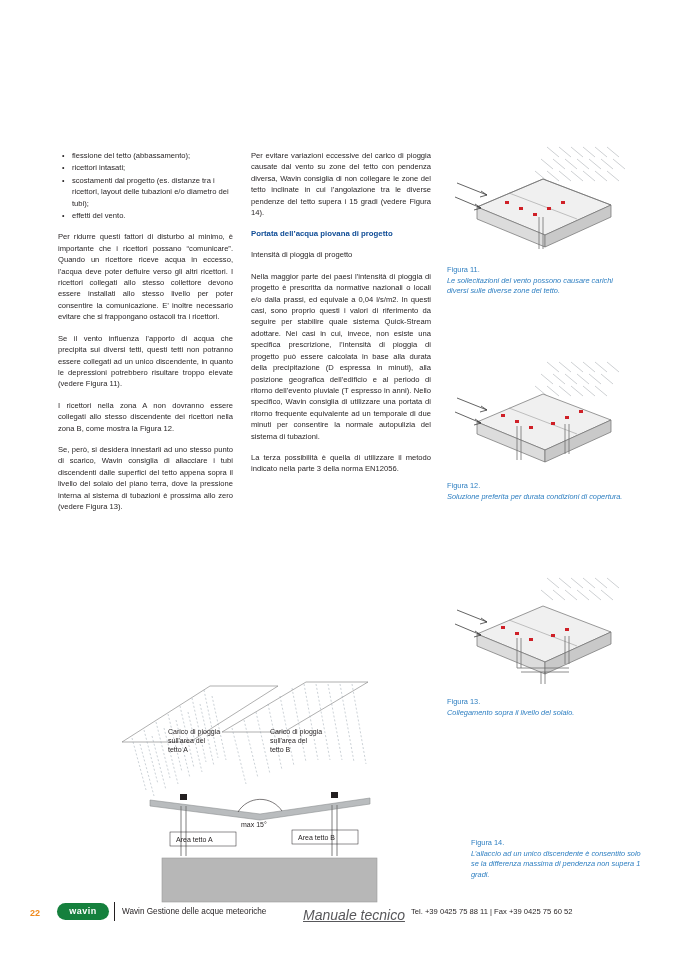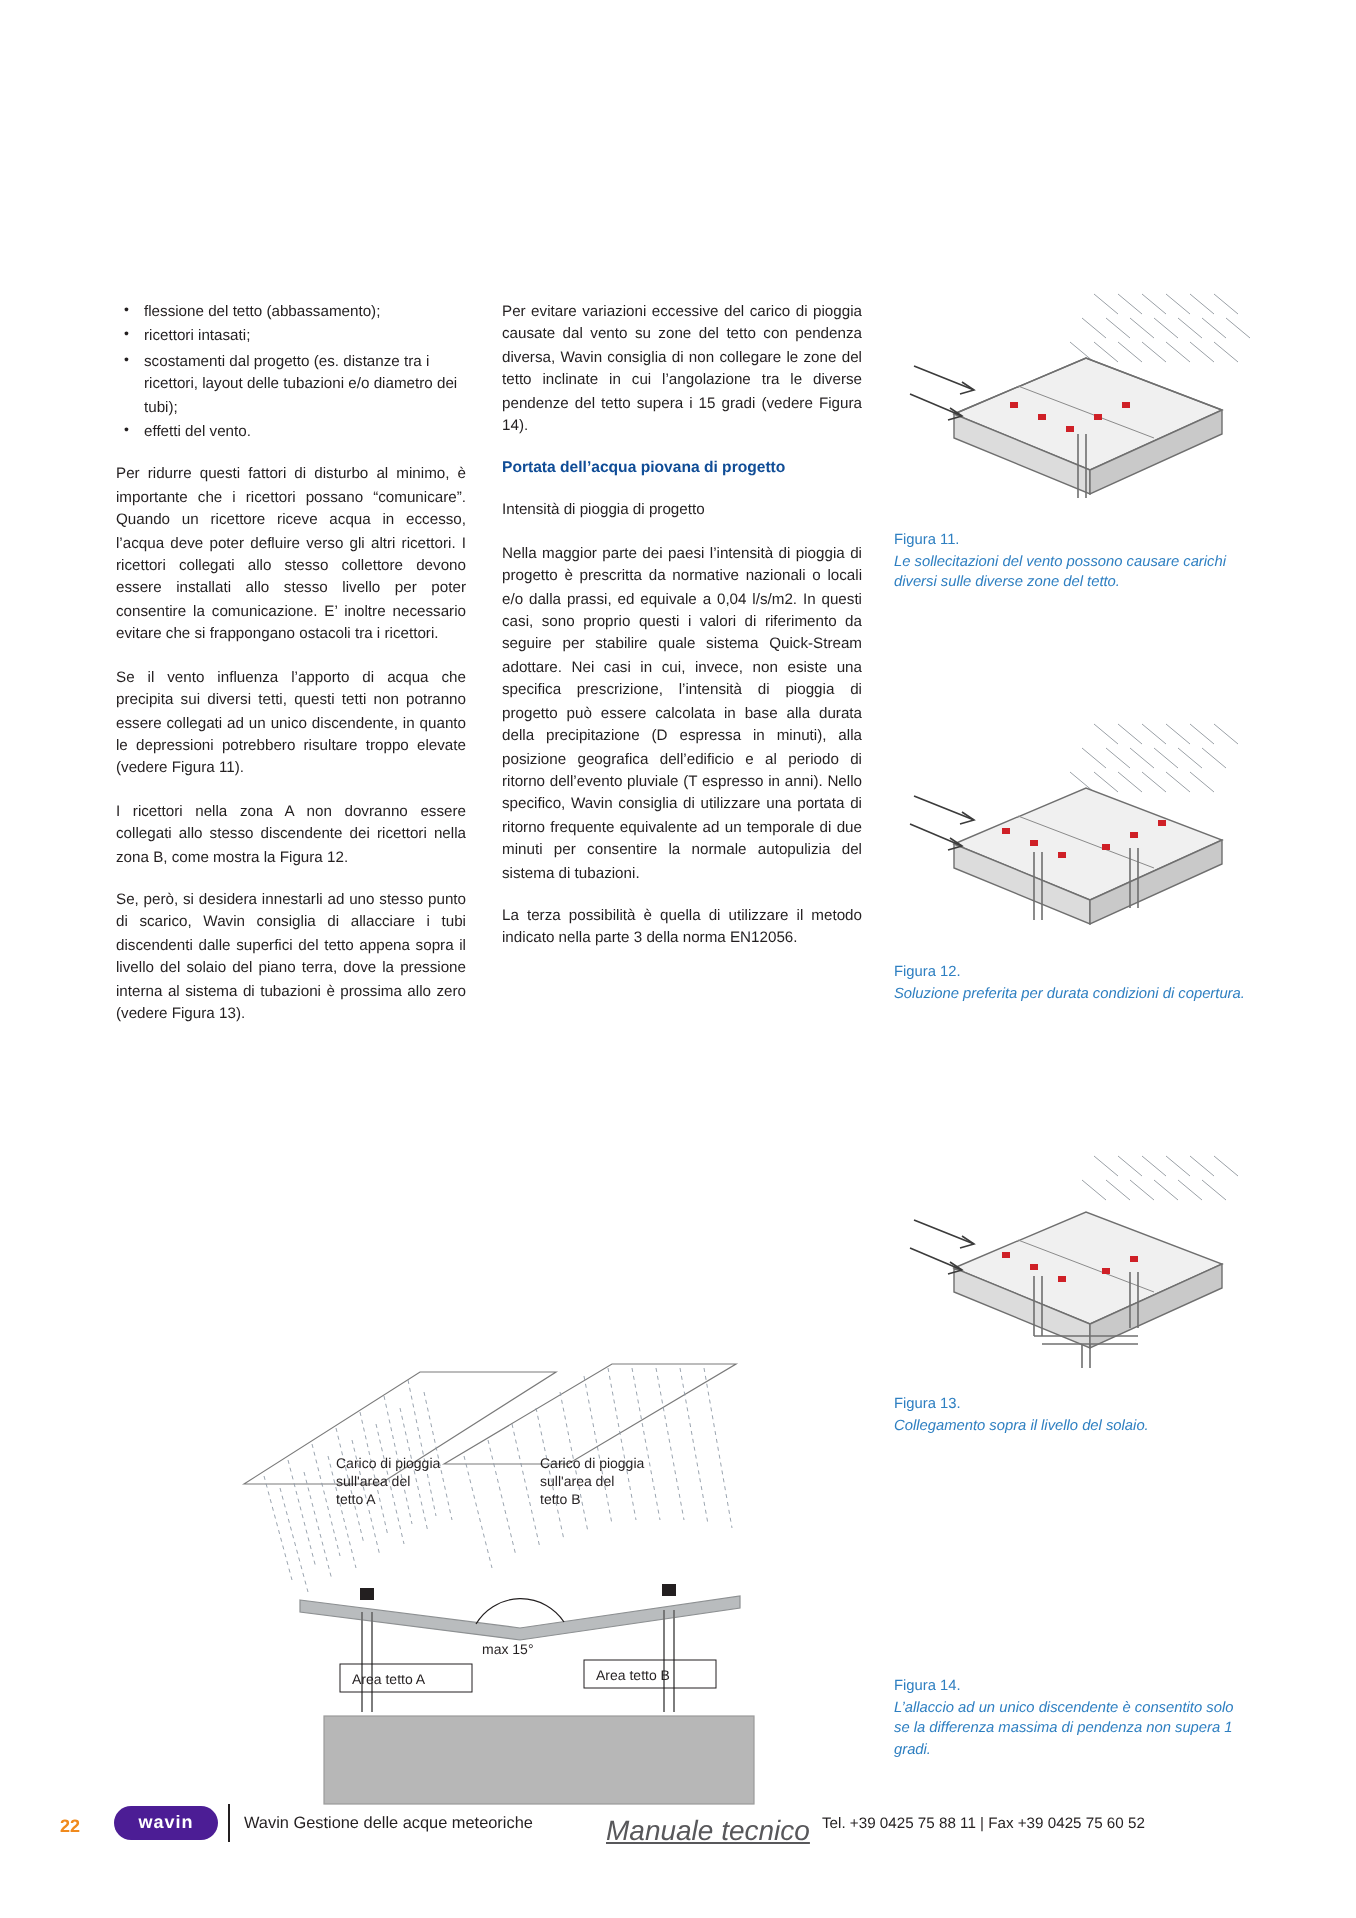--- a/index.html
+++ b/index.html
@@ -90,21 +90,21 @@
     color: #2e7fc1;
     font-style: italic;
   }
   .cap .cap-title {
     font-style: normal;
     display: block;
   }
   .cap-11 { top: 265px; }
   .cap-12 { top: 481px; }
   .cap-13 { top: 697px; }
-  .cap-14 { top: 838px; }
+  .cap-14 { top: 838px; margin-left: 24px; }
 
   
   .fig {
     position: absolute;
   }
   .fig svg { display: block; }
 
   .fig-11 { left: 447px; top: 145px; }
   .fig-12 { left: 447px; top: 360px; }
   .fig-13 { left: 447px; top: 576px; }
@@ -132,21 +132,21 @@
     color: #f08a1d;
     font-weight: bold;
     font-size: 9px;
   }
   .footer-logo {
     position: absolute;
     left: 57px;
     top: 3px;
     width: 52px;
     height: 17px;
-    background: #4c1d95;
+    background: #15803d;
     border-radius: 9px;
     color: #ffffff;
     font-size: 9px;
     font-weight: bold;
     letter-spacing: 0.5px;
     text-align: center;
     line-height: 17px;
   }
   .footer-rule {
     position: absolute;

